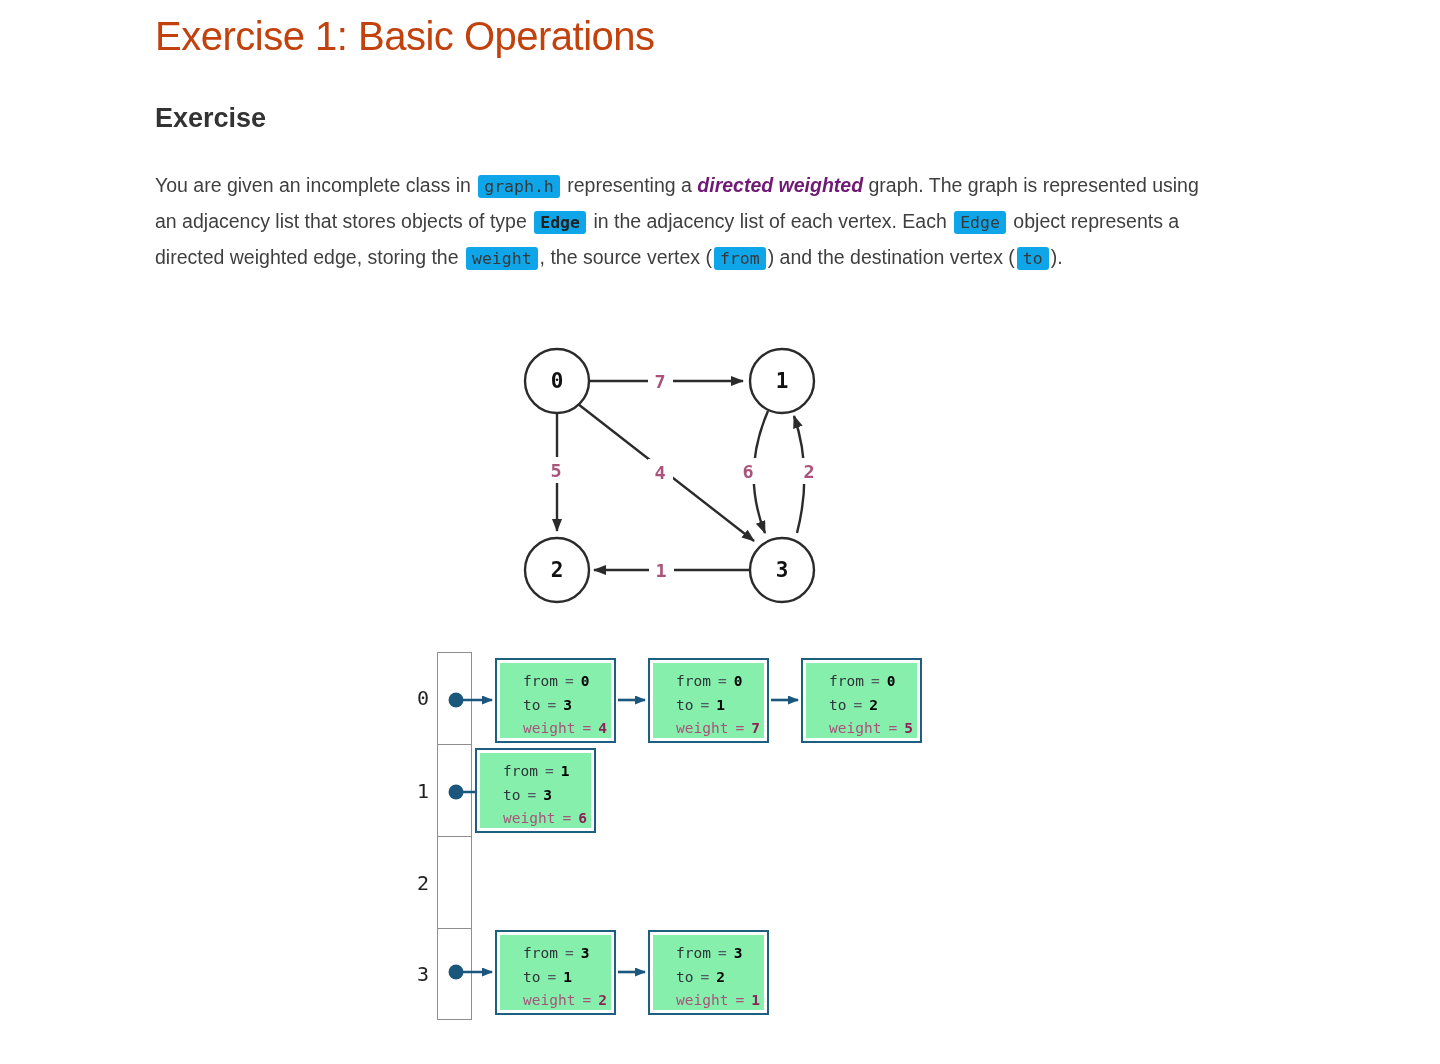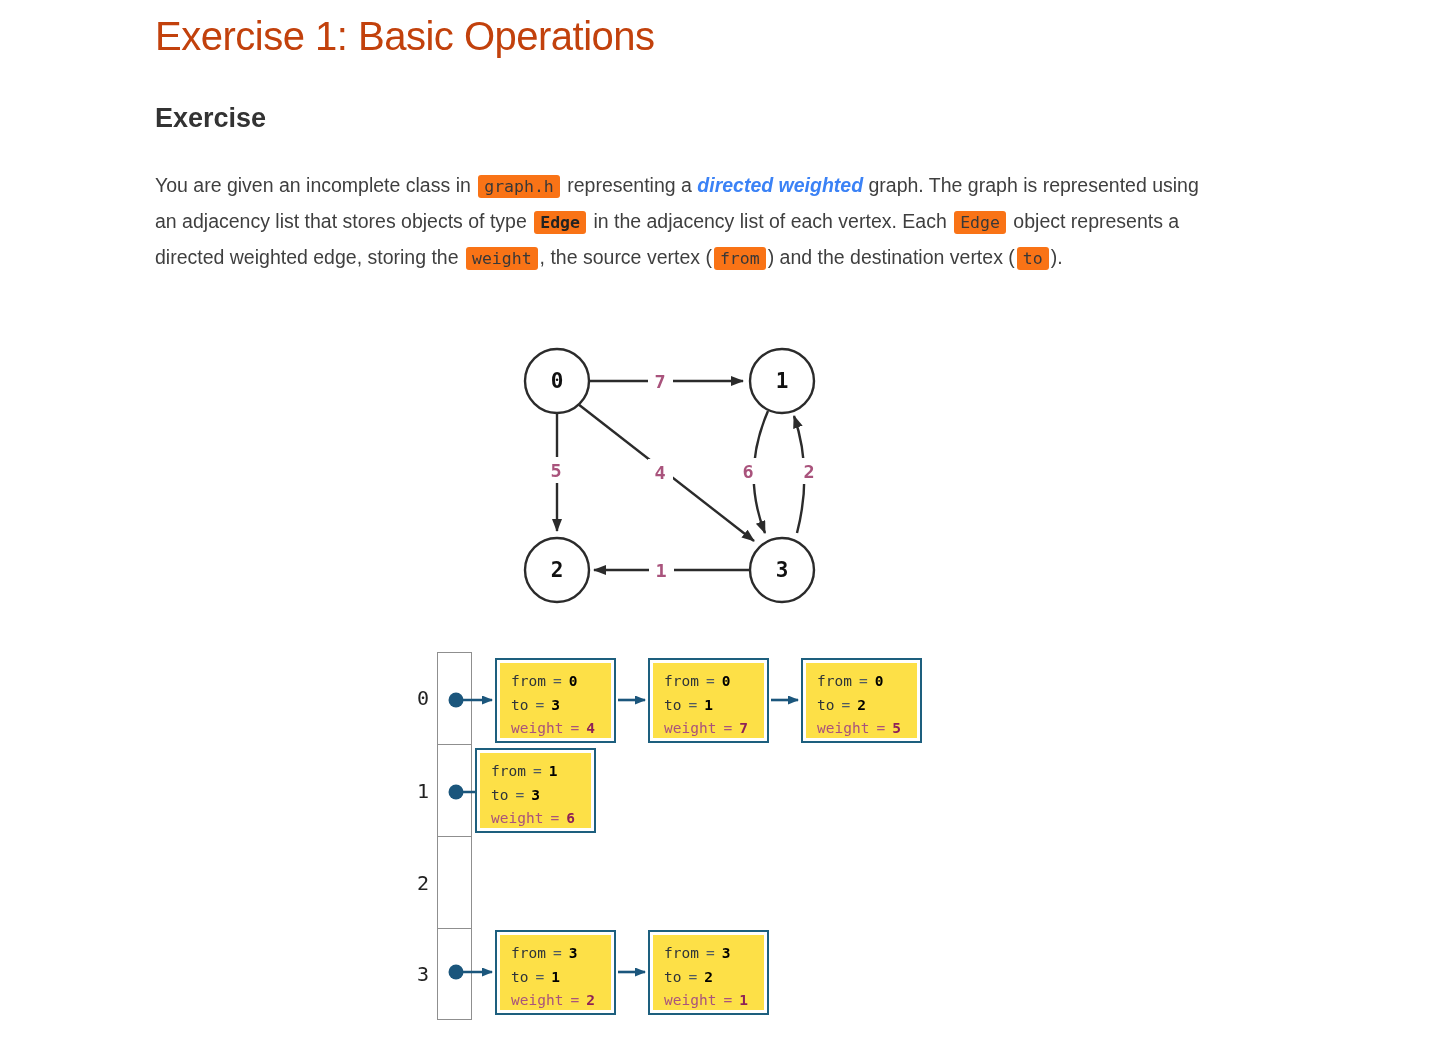--- a/index.html
+++ b/index.html
@@ -15,25 +15,25 @@
   .h2 {
     position:absolute; left:155px; top:103px; margin:0;
     font-size:27px; font-weight:700; color:#333333;
   }
   .para {
     position:absolute; left:155px; top:168px; width:1048px; margin:0;
     font-size:19.5px; line-height:34px; color:#3f3f3f;
   }
   .ic {
     font-family:"DejaVu Sans Mono","Liberation Mono",monospace;
-    font-size:16.5px; color:#383838; background:#f97316;
+    font-size:16.5px; color:#383838; background:#0ea5e9;
     padding:2px 6px; border-radius:3px; margin:0 2px;
   }
   .ic.bold { font-weight:700; color:#222; }
-  .bi { font-weight:700; font-style:italic; color:#3b82f6; }
+  .bi { font-weight:700; font-style:italic; color:#701a75; }
 
   .graph-svg { position:absolute; left:480px; top:325px; }
   .adj-svg   { position:absolute; left:430px; top:645px; }
 
   
   .array-col {
     position:absolute; left:437px; top:652px; width:35px; height:368px;
     border:1.5px solid #8f8f8f; background:#fff;
   }
   .array-cell { height:92px; border-bottom:1.5px solid #8f8f8f; }
@@ -44,22 +44,22 @@
     font-family:"DejaVu Sans Mono","Liberation Mono",monospace;
     font-size:20px; color:#222;
   }
 
   
   .edge-box {
     position:absolute; width:121px; height:85px;
     border:2.5px solid #1d5f7e; background:#ffffff; padding:3px;
   }
   .edge-inner {
-    width:100%; height:100%; background:#fde047;
-    padding:7px 0 0 11px;
+    width:100%; height:100%; background:#86efac;
+    padding:7px 0 0 23px;
     font-family:"DejaVu Sans Mono","Liberation Mono",monospace;
     font-size:14.5px; line-height:23.5px; white-space:nowrap;
   }
   .ln .k  { color:#2e3439; }
   .ln .eq { color:#4f5a61; margin:0 7px; }
   .ln .v  { color:#000000; font-weight:700; }
   .ln.wt .k  { color:#a9537c; }
   .ln.wt .eq { color:#a9537c; margin:0 7px; }
   .ln.wt .v  { color:#8e2257; font-weight:700; }
 </style>

